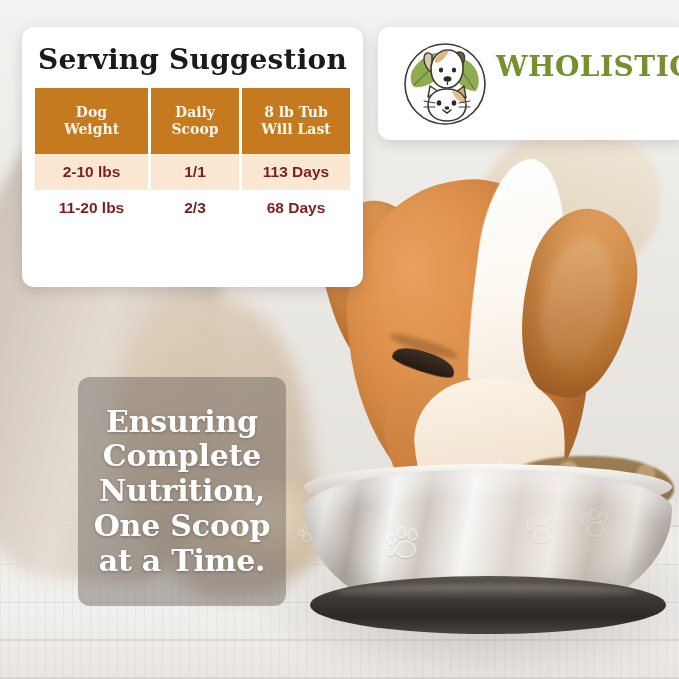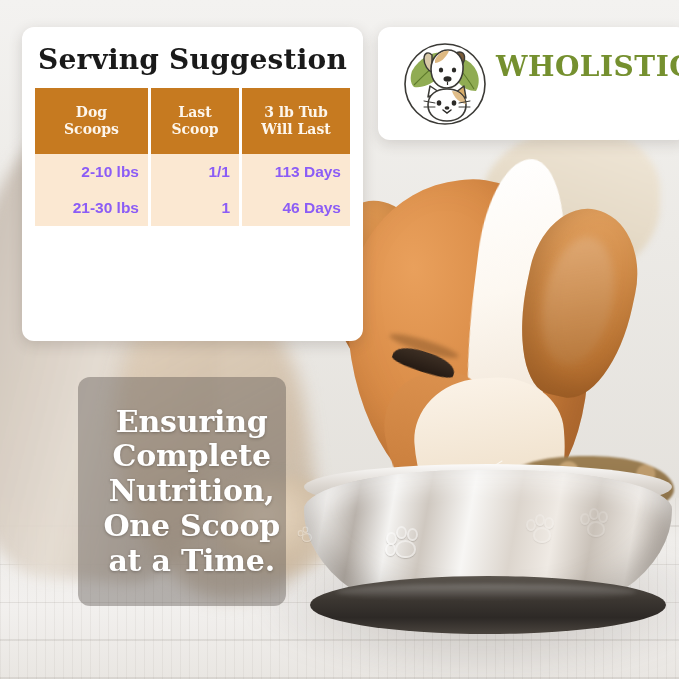--- a/index.html
+++ b/index.html
@@ -182,21 +182,21 @@
   }
   .paw-emb{position:absolute;opacity:.5;}
   .paw-emb .pad{
     position:absolute;background:transparent;
     border:2px solid rgba(255,255,255,.85);border-radius:50%;
     box-shadow:0 1px 1px rgba(90,82,74,.5);
   }
 
   
   .card{
-    position:absolute;left:22px;top:27px;width:341px;height:314px;
+    position:absolute;left:22px;top:27px;width:341px;height:260px;
     background:#ffffff;border-radius:12px;
     box-shadow:0 4px 14px rgba(60,52,44,.18);
     padding:0;overflow:hidden;
   }
   .card-title{
     margin:16px 0 12px 0;text-align:center;
     font-family:"DejaVu Serif", serif;
     font-weight:bold;font-size:28px;color:#1a1a1a;
     letter-spacing:.2px;
   }
@@ -206,22 +206,22 @@
   }
   table.srv th{
     background:#c67a20;color:#fdf6ec;
     font-family:"DejaVu Serif", serif;font-weight:bold;
     font-size:14px;line-height:1.25;
     padding:10px 2px;text-align:center;vertical-align:middle;
     height:46px;
   }
   table.srv td{
     font-family:"Liberation Sans", sans-serif;font-weight:bold;
-    font-size:15.5px;color:#8b5cf6;text-align:right;
-    padding:8px 9px;height:20px;
+    font-size:15.5px;color:#7f1d1d;text-align:center;
+    padding:8px 0;height:20px;
   }
   table.srv tr.odd td{background:#fbe8d2;}
   table.srv tr.even td{background:#ffffff;}
   col.c1{width:113px;} col.c2{width:88px;} col.c3{width:108px;}
 
   
   .logo-card{
     position:absolute;left:378px;top:27px;width:310px;height:113px;
     background:#ffffff;border-radius:12px;
     box-shadow:0 4px 14px rgba(60,52,44,.16);
@@ -238,21 +238,21 @@
     font-size:11px;color:#3d3a35;letter-spacing:5.2px;
     margin-top:5px;white-space:nowrap;
   }
   .reg{font-size:9px;vertical-align:super;color:#4a4640;letter-spacing:0;}
 
   
   .tag-panel{
     position:absolute;left:78px;top:377px;width:208px;height:229px;
     background:rgba(92,86,80,.42);
     border-radius:12px;
-    display:flex;align-items:center;justify-content:flex-end;
+    display:flex;align-items:center;justify-content:center;
   }
   .tag-text{
     font-family:"DejaVu Serif", serif;font-weight:bold;
     font-size:30px;line-height:1.16;color:#ffffff;
     text-align:center;letter-spacing:-.2px;
     text-shadow:0 1px 3px rgba(40,34,28,.35);
     padding:0 6px;white-space:pre-line;
   }
 </style>
 </head>
@@ -326,42 +326,42 @@
     <table class="srv">
       <colgroup>
           <col class="c1">
           <col class="c2">
           <col class="c3">
         </colgroup>
       <thead>
         <tr>
           <th>
             <span>Dog</span><br>
-            <span>Scoops</span>
+            <span>Weight</span>
           </th>
           <th>
-            <span>Last</span><br>
+            <span>Daily</span><br>
             <span>Scoop</span>
           </th>
           <th>
-            <span>3 lb Tub</span><br>
+            <span>8 lb Tub</span><br>
             <span>Will Last</span>
           </th>
         </tr>
       </thead>
       <tbody>
         <tr class="odd">
           <td>2-10 lbs</td>
           <td>1/1</td>
           <td>113 Days</td>
         </tr>
-        <tr class="odd">
-          <td>21-30 lbs</td>
-          <td>1</td>
-          <td>46 Days</td>
+        <tr class="even">
+          <td>11-20 lbs</td>
+          <td>2/3</td>
+          <td>68 Days</td>
         </tr>
       </tbody>
     </table>
   </div>
 
   <div class="logo-card">
     <div class="logo-mark">
       <svg viewBox="0 0 86 86" width="86" height="86">
         <circle cx="43" cy="43" r="40" fill="#ffffff" stroke="#3b3a36" stroke-width="1.6"></circle>
 

